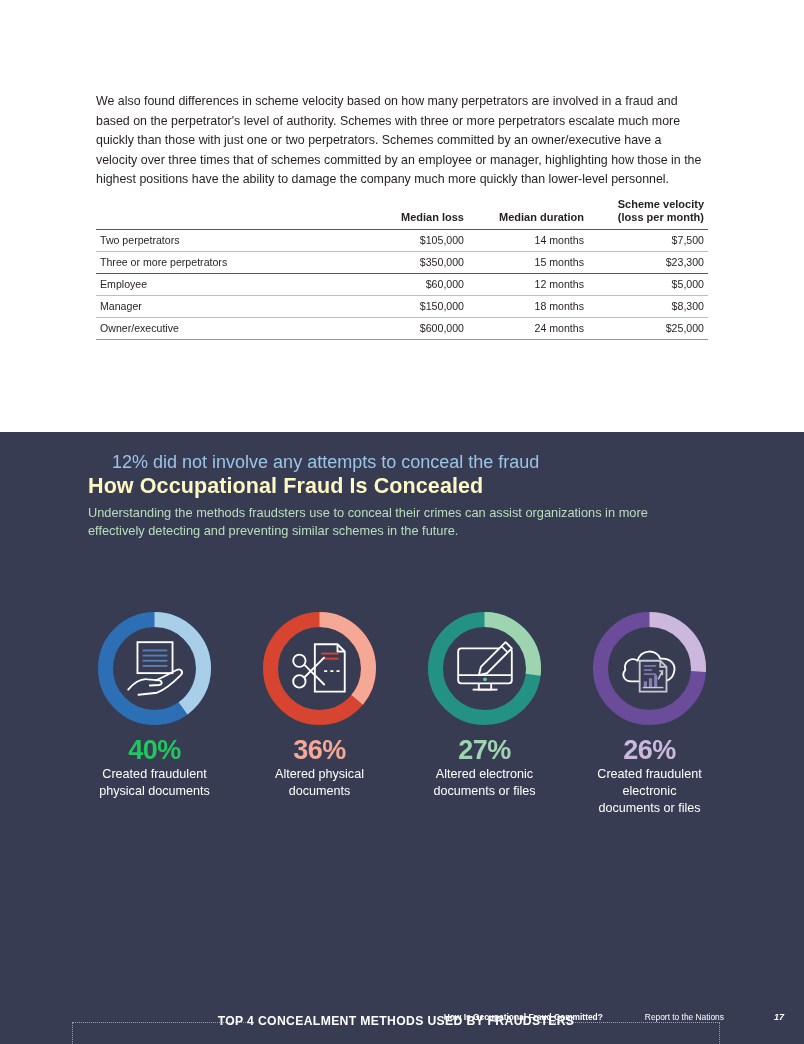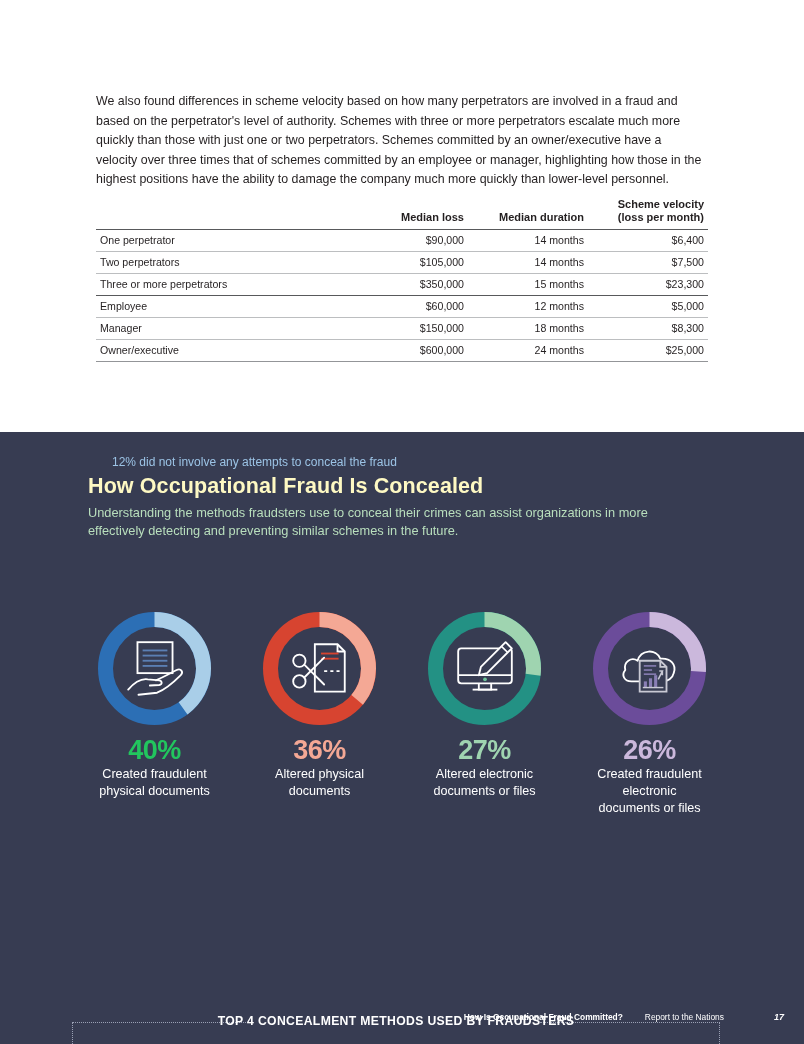--- a/index.html
+++ b/index.html
@@ -176,37 +176,37 @@
     color: #ffffff;
     text-align: center;
   }
   .callout-text {
     position: absolute;
     left: 112px;
     top: 0;
     height: 60px;
     display: flex;
     align-items: center;
-    font-size: 12px;
+    font-size: 18px;
     color: #9cc4e6;
   }
 
   
   .footer {
     position: absolute;
     right: 20px;
     bottom: 22px;
     display: flex;
     align-items: baseline;
     gap: 22px;
     font-size: 8.4px;
     color: #ffffff;
   }
   .footer .f-bold { font-weight: bold; }
-  .footer .f-reg { font-weight: normal; }
+  .footer .f-reg { font-weight: normal; margin-left: 20px; }
   .footer .f-page {
     font-weight: bold;
     font-style: italic;
     margin-left: 28px;
     font-size: 9px;
   }
 </style>
 </head>
 <body>
 
@@ -220,26 +220,20 @@
         <th class="blank"></th>
         <th class="c1">Median loss</th>
         <th class="c2">Median duration</th>
         <th class="c3">
           <span class="hdr-inner">Scheme velocity</span>
           <span class="hdr-inner">(loss per month)</span>
         </th>
       </tr>
     </thead>
     <tbody>
-      <tr class="data-row">
-        <td class="label">One perpetrator</td>
-        <td class="num">$90,000</td>
-        <td class="num">14 months</td>
-        <td class="num">$6,400</td>
-      </tr>
       <tr class="data-row">
         <td class="label">Two perpetrators</td>
         <td class="num">$105,000</td>
         <td class="num">14 months</td>
         <td class="num">$7,500</td>
       </tr>
       <tr class="data-row thick-sep">
         <td class="label">Three or more perpetrators</td>
         <td class="num">$350,000</td>
         <td class="num">15 months</td>

